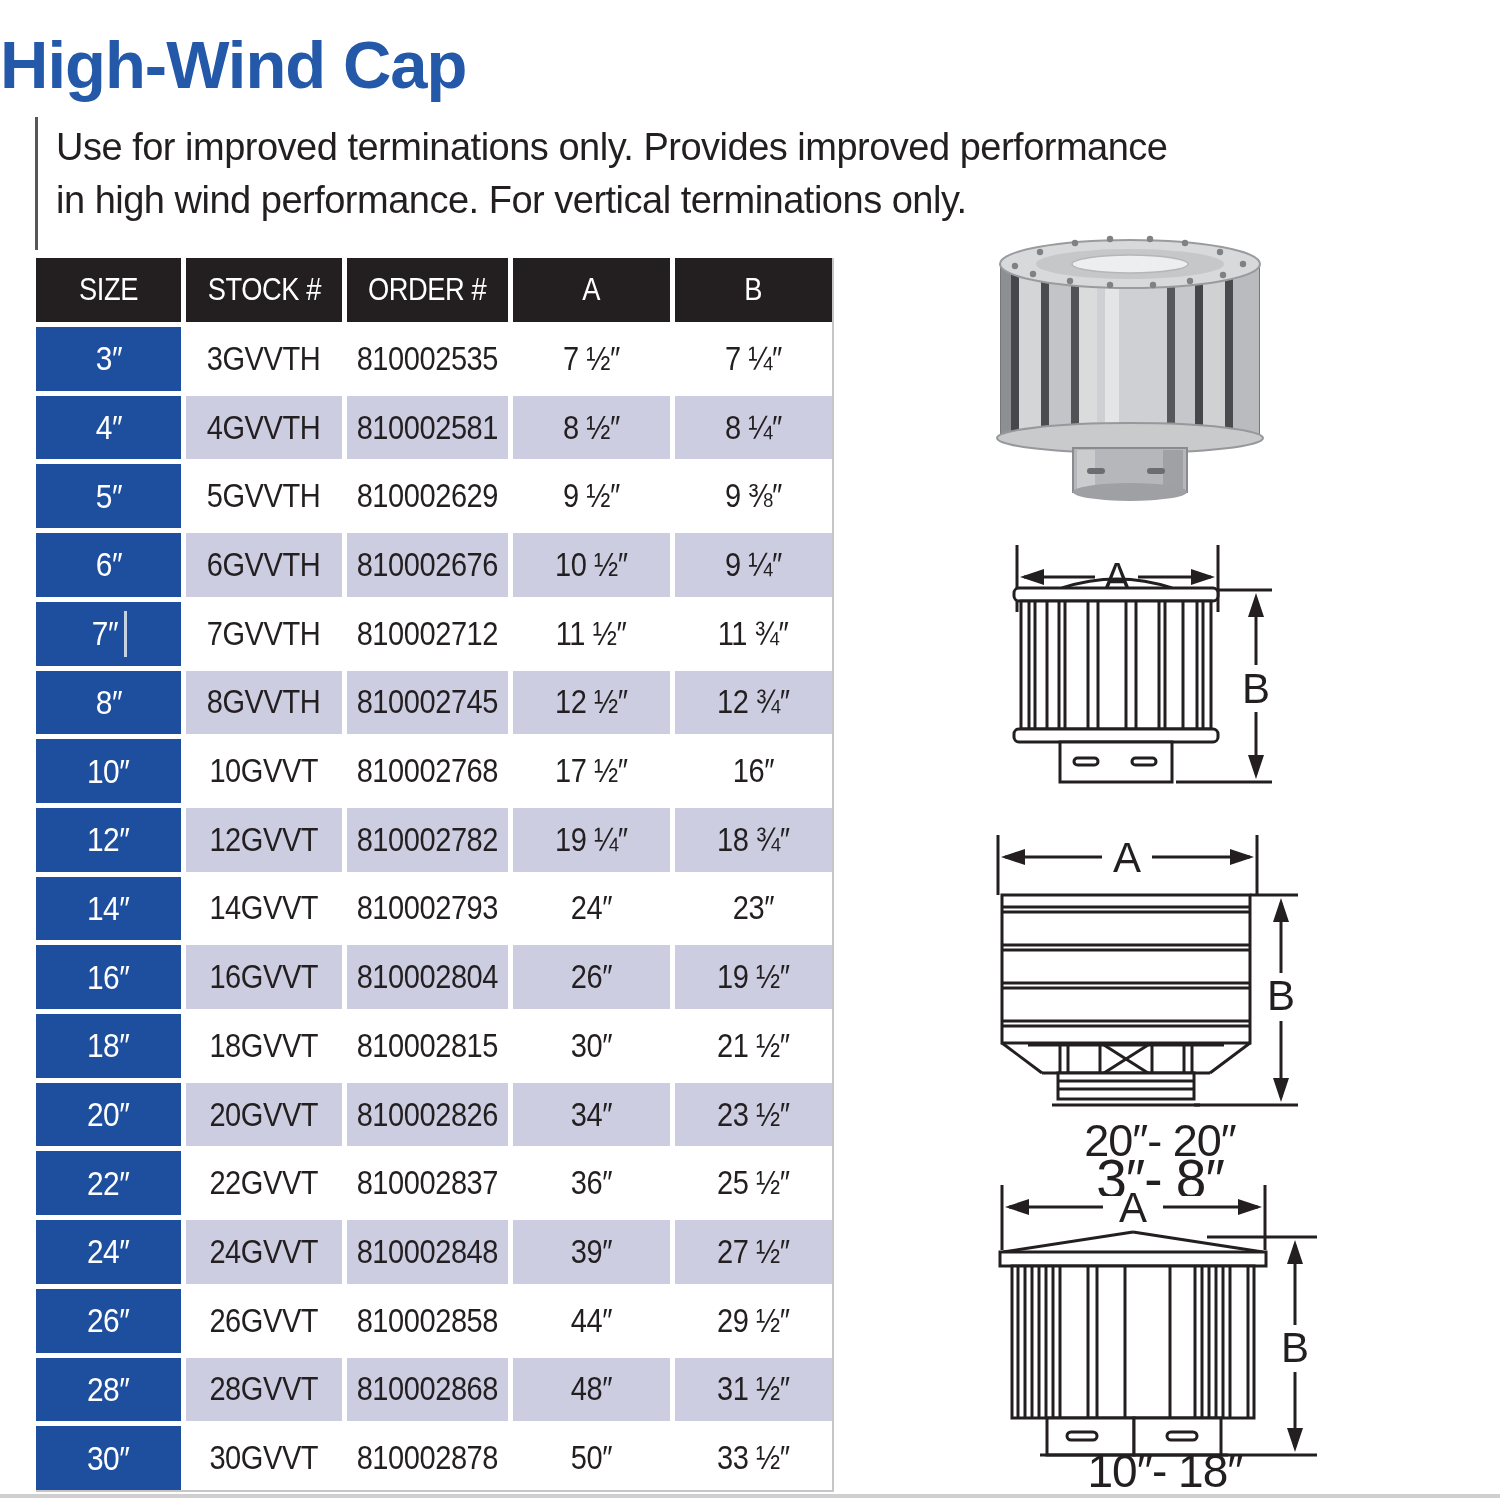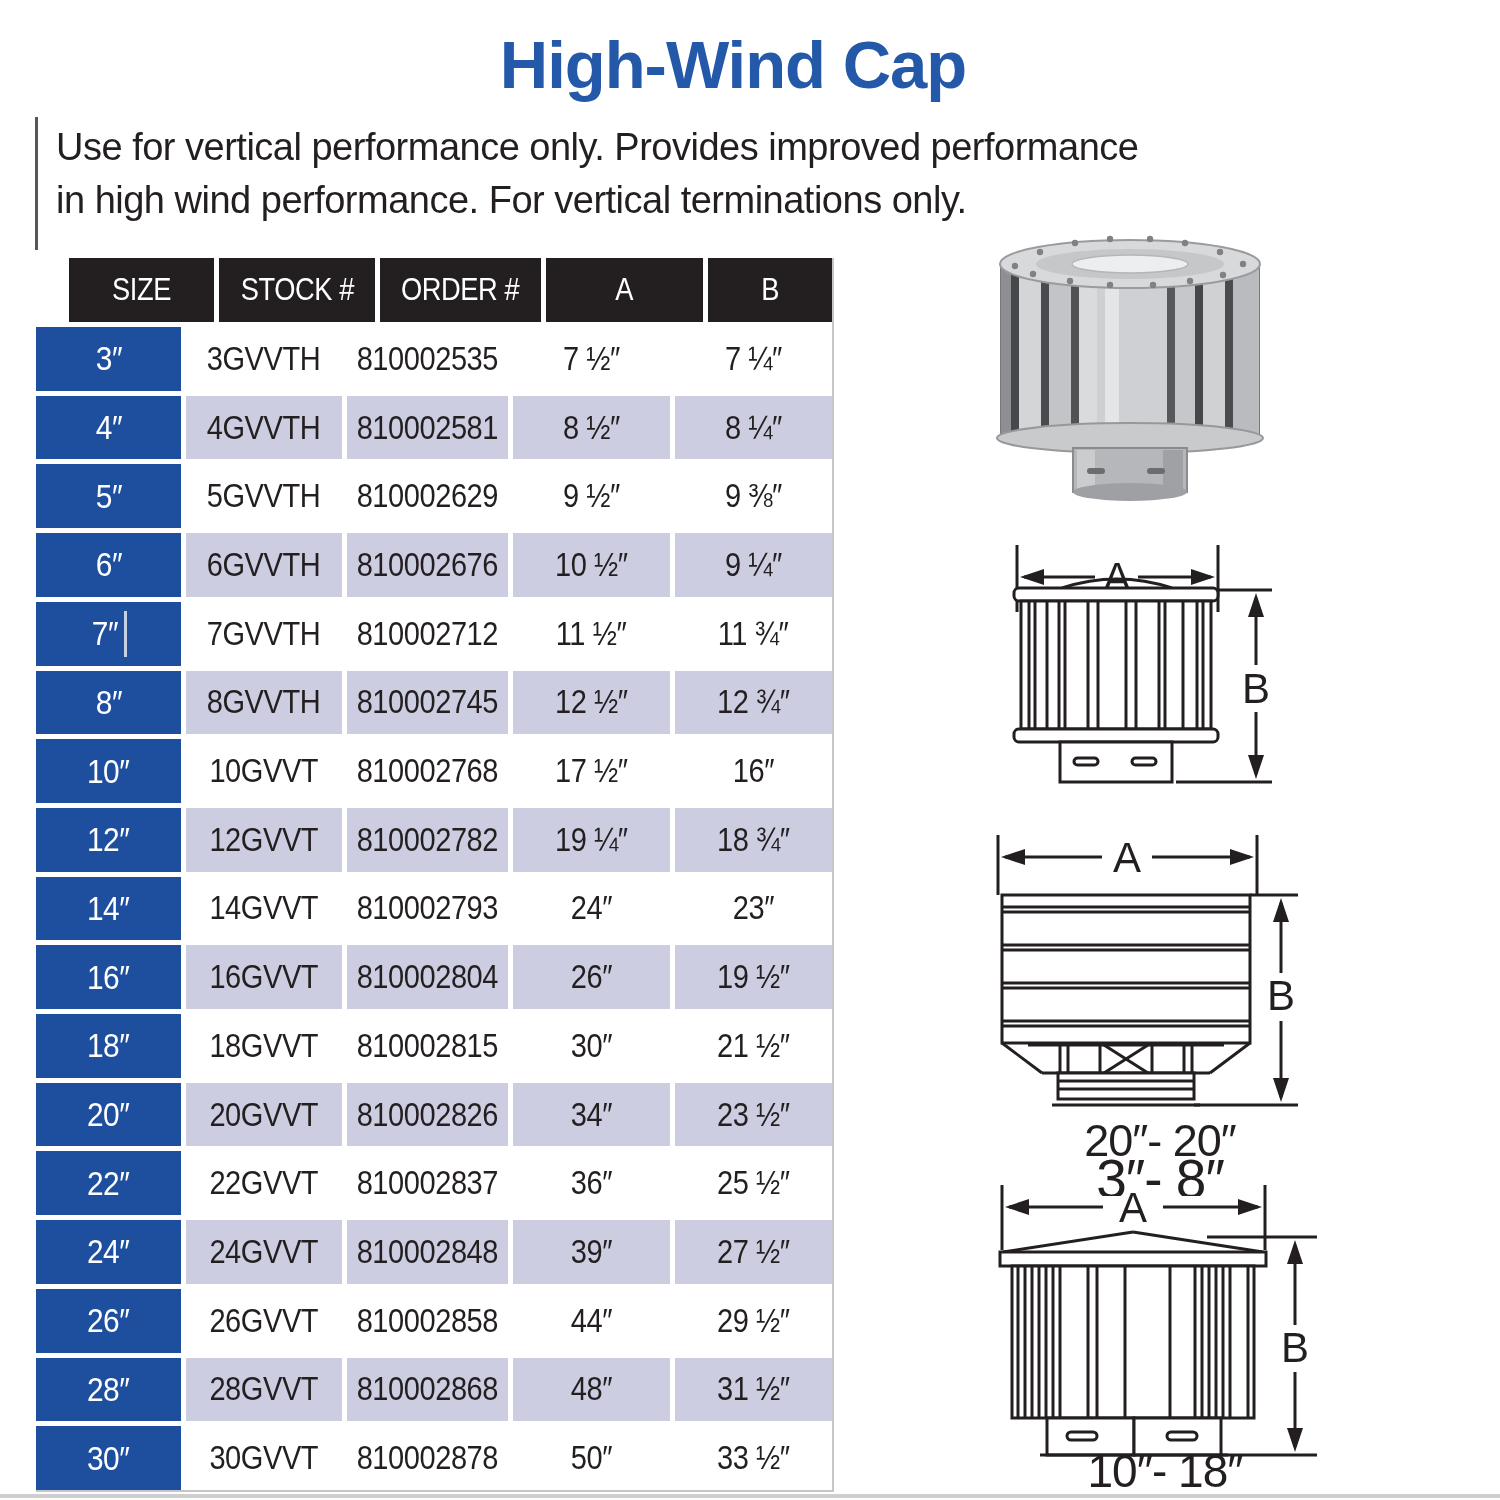--- a/index.html
+++ b/index.html
@@ -2,21 +2,21 @@
 <html style="--title_blue: #2459a9; --size_cell_blue: #1d4f9e; --row_lavender: #cdcde2; --header_black: #231f20; --text_black: #231f20;"><head>
 <meta charset="utf-8">
 <style>
   html,body { margin:0; padding:0; background:#ffffff; }
   .canvas {
     position:relative; width:1500px; height:1500px; background:#ffffff;
     font-family:"Liberation Sans", sans-serif; color:var(--text_black,#231f20);
     overflow:hidden;
   }
   .title {
-    position:absolute; top:26px; left:0; width:1466px; text-align:center;
+    position:absolute; top:26px; left:0; width:1466px; 
     font-size:67px; font-weight:600; letter-spacing:-1px;
     color:var(--title_blue,#2459a9); white-space:nowrap;
   }
   .desc-rule {
     position:absolute; left:35px; top:117px; width:3px; height:133px;
     background:#57575a;
   }
   .desc {
     position:absolute; left:56px; top:121px; font-size:38px; line-height:53px;
     letter-spacing:-0.5px; white-space:nowrap;
@@ -24,21 +24,21 @@
   
   .spec-table {
     position:absolute; left:36px; top:258px; width:798px; height:1234px;
     display:flex; flex-direction:column; gap:5px; box-sizing:border-box;
     border-right:2px solid #c6c6c8; border-bottom:2px solid #c6c6c8;
     background:#ffffff;
   }
   .t-head, .t-row {
     display:grid; grid-template-columns:145px 156px 161px 157px 1fr; gap:5px;
   }
-  .t-head { height:64px; flex:0 0 64px;margin-left:33px; }
+  .t-head { height:64px; flex:0 0 64px; }
   .t-body { flex:1; display:flex; flex-direction:column; gap:5px; }
   .t-row { flex:1; }
   .cell { display:flex; align-items:center; justify-content:center; overflow:hidden; }
   .th { background:var(--header_black,#231f20); color:#ffffff; font-size:31px; }
   .c-size { background:var(--size_cell_blue,#1d4f9e); color:#ffffff; font-size:34px; }
   .c-data { font-size:33px; color:var(--text_black,#231f20); }
   .t-row.lav .c-data { background:var(--row_lavender,#cdcde2); }
   .cd { display:inline-block; transform:scaleX(0.88); letter-spacing:-0.5px; white-space:nowrap; }
   .caret { display:inline-block; width:3px; height:46px; background:#c6d2e2; margin-left:5px; }
   
@@ -66,21 +66,21 @@
 </style>
 </head>
 <body>
 
 <div class="canvas">
 
   <div class="title">High-Wind Cap</div>
 
   <div class="desc-rule"></div>
   <div class="desc">
-    <div>Use for vertical performance only. Provides improved performance</div>
+    <div>Use for improved terminations only. Provides improved performance</div>
     <div>in high wind performance. For vertical terminations only.</div>
   </div>
 
   <div class="spec-table">
     <div class="t-head">
 
         <div class="cell th">
           <span class="cd">SIZE</span>
         </div>
 

